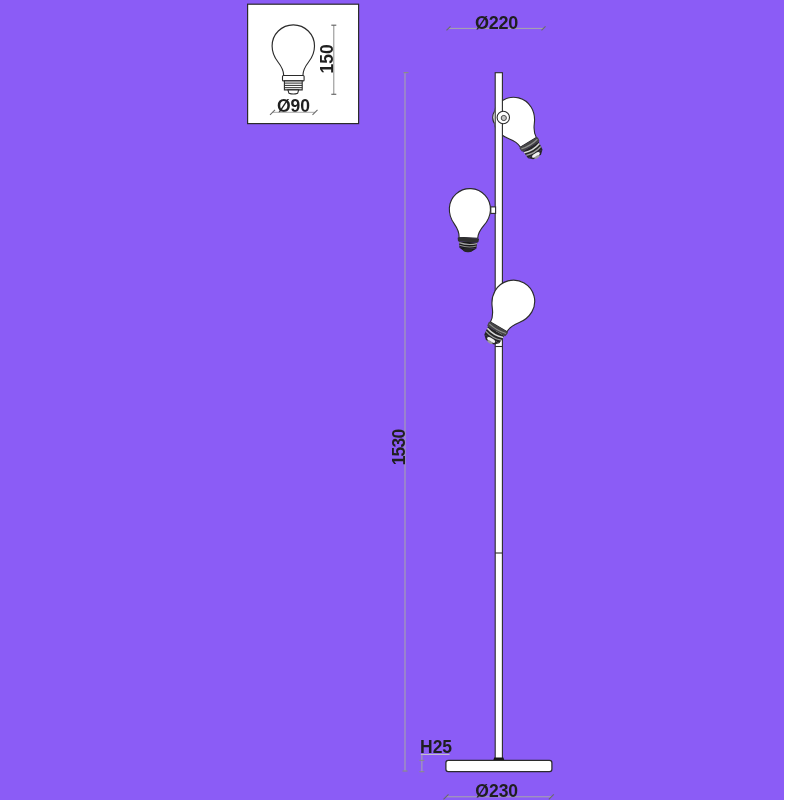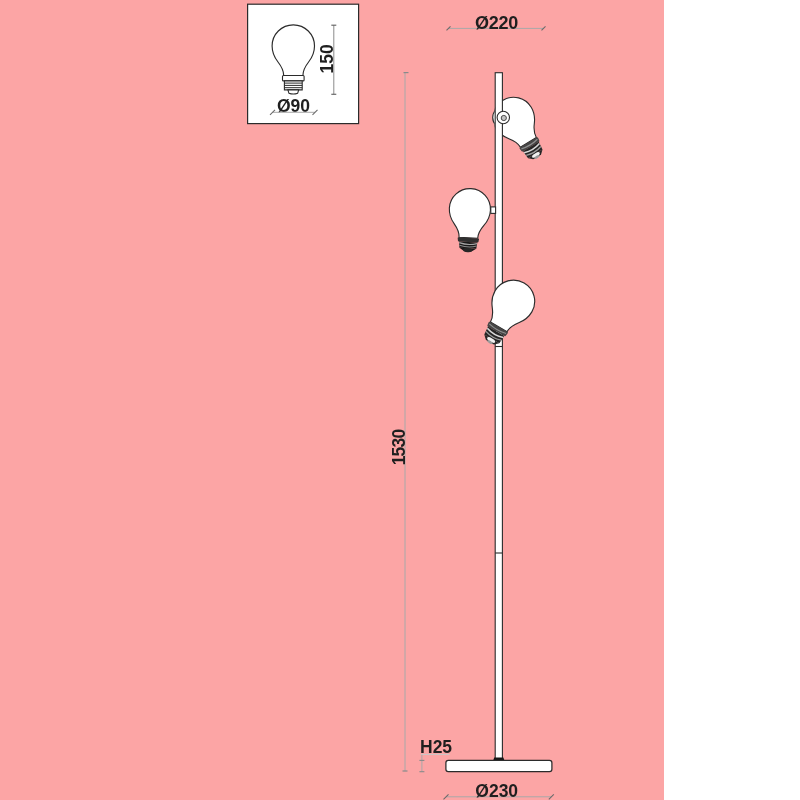--- a/index.html
+++ b/index.html
@@ -1,16 +1,16 @@
 <!DOCTYPE html>
 <html><head>
 <meta charset="utf-8">
 <style>
   html,body{margin:0;padding:0;background:#ffffff;}
-  .page{width:664px;height:800px;position:relative;background:#fca5a5;
+  .page{width:784px;height:800px;position:relative;background:#8b5cf6;
         font-family:"Liberation Sans", sans-serif;}
   text{font-family:"Liberation Sans", sans-serif;font-weight:bold;fill:#1f1f1f;}
 </style>
 </head>
 <body>
 <div class="page">
 <svg width="800" height="800" viewBox="0 0 800 800">
   <defs>
 
     <path id="glass" d="M 0,-21.2 C 11.7,-21.2 21.2,-11.7 21.2,0

